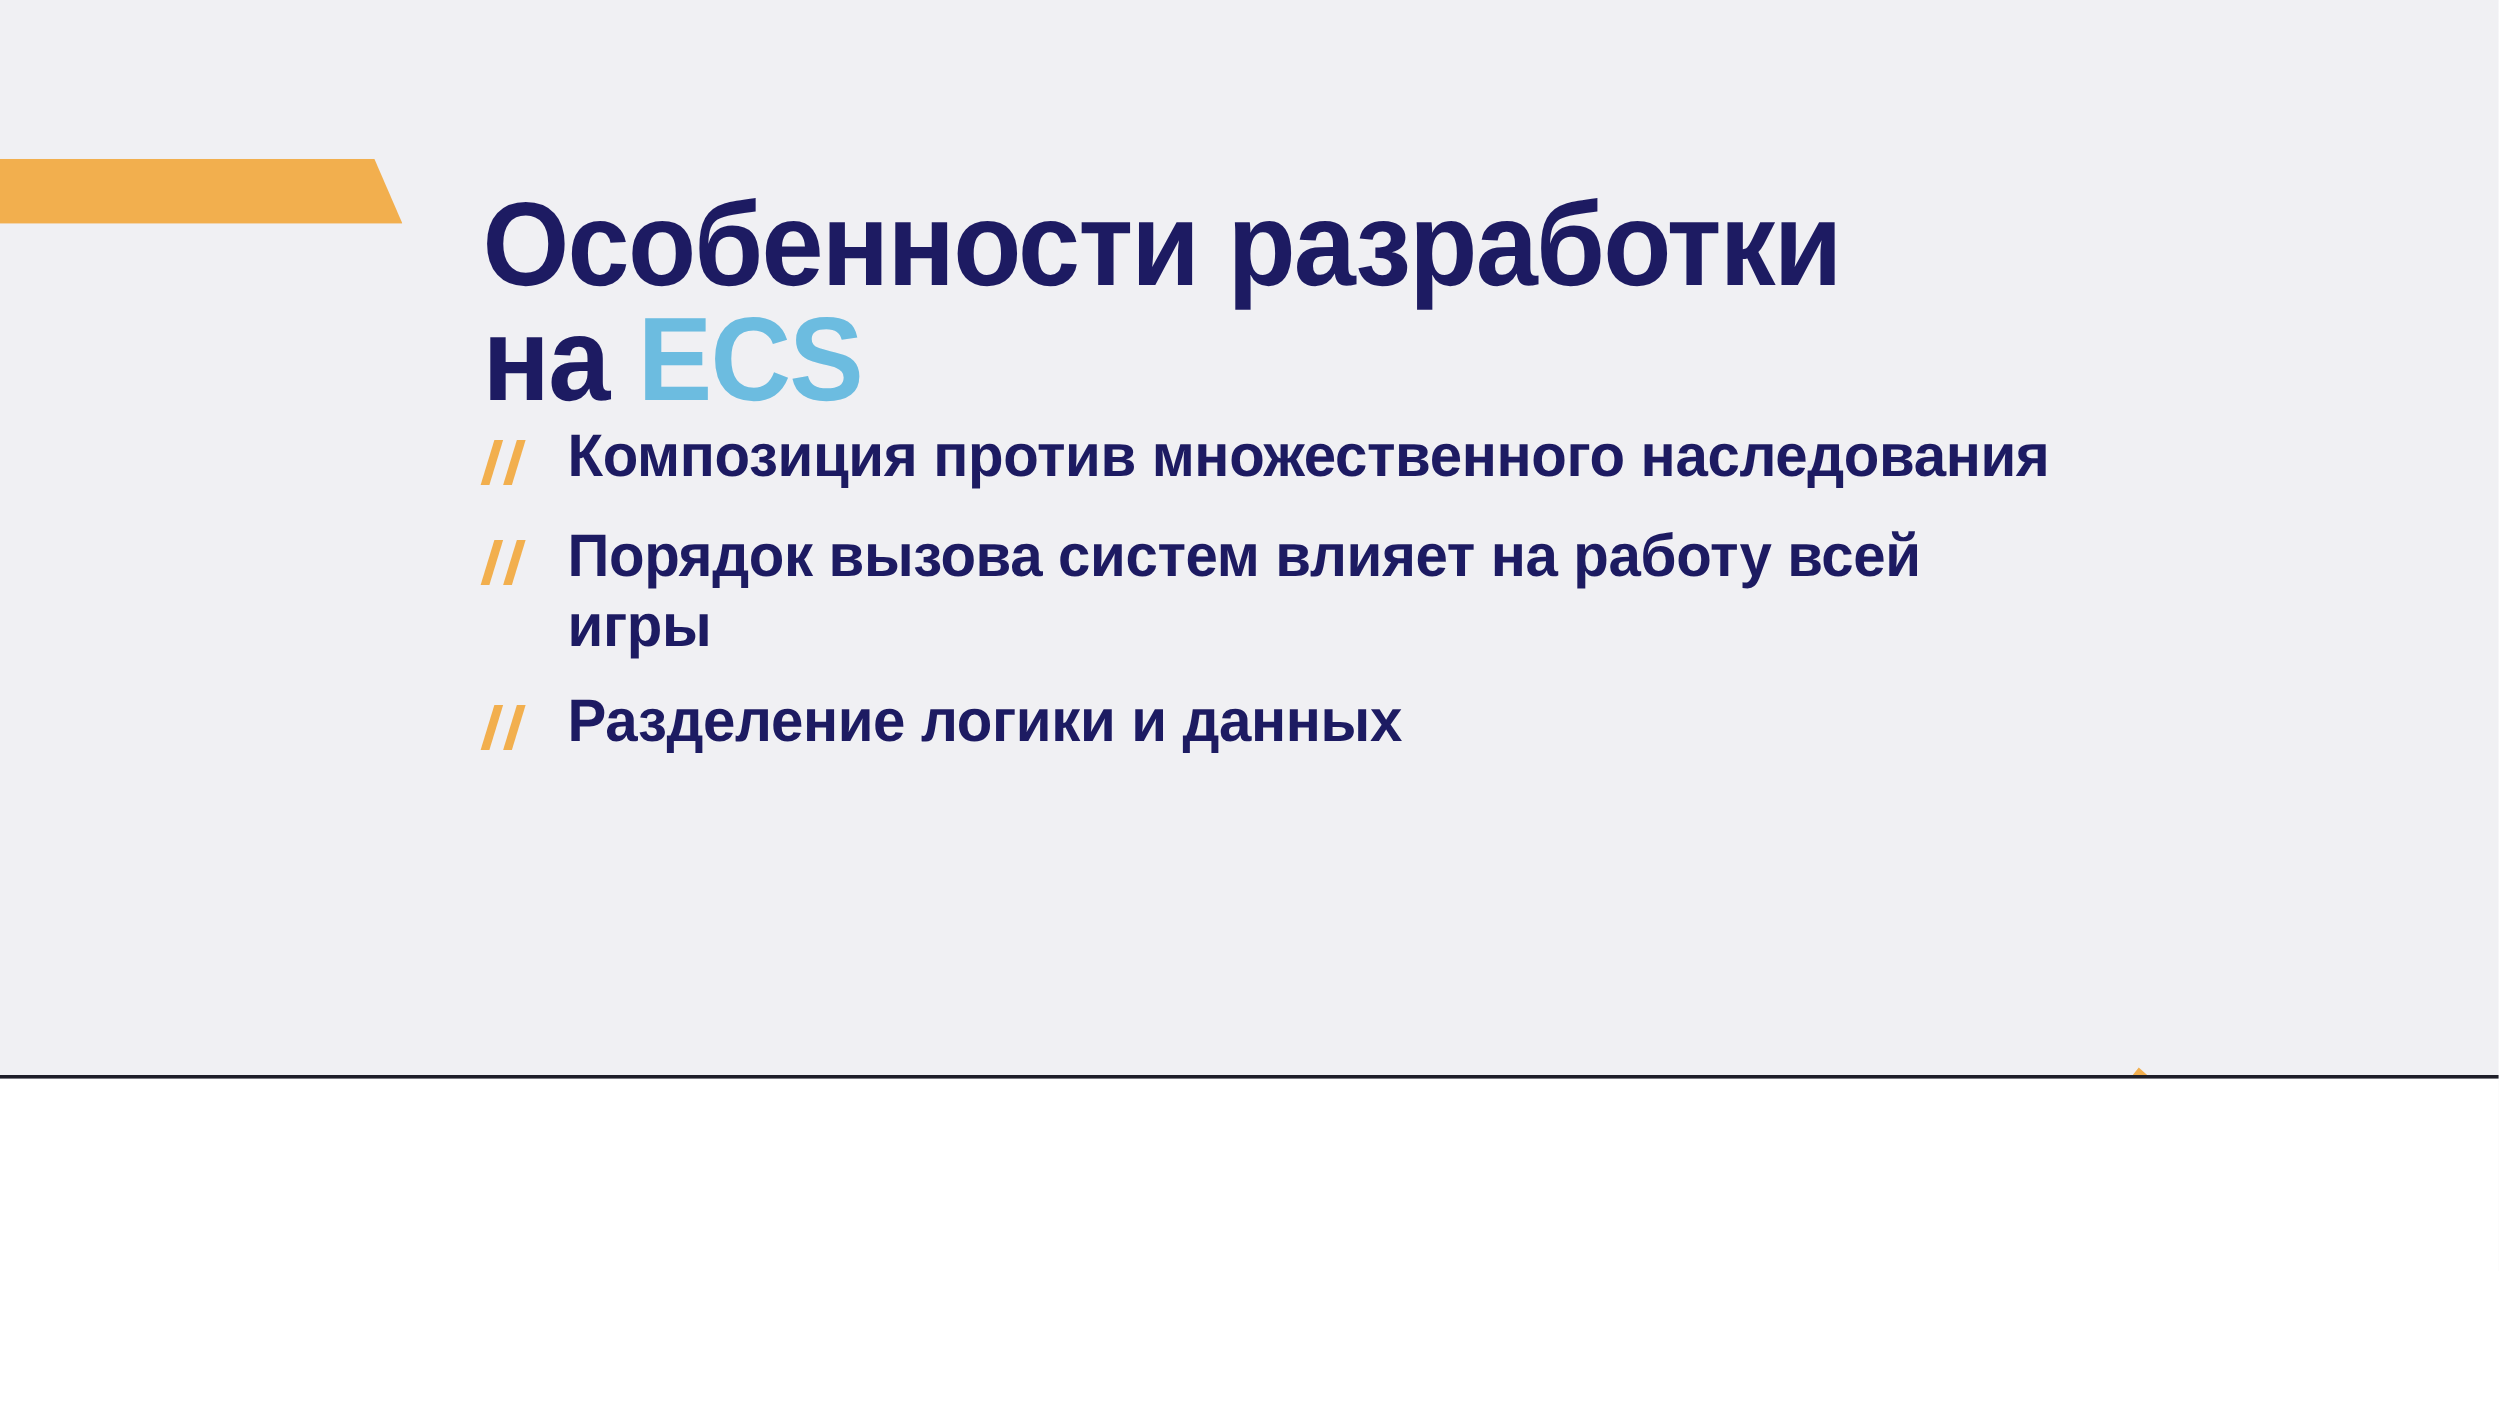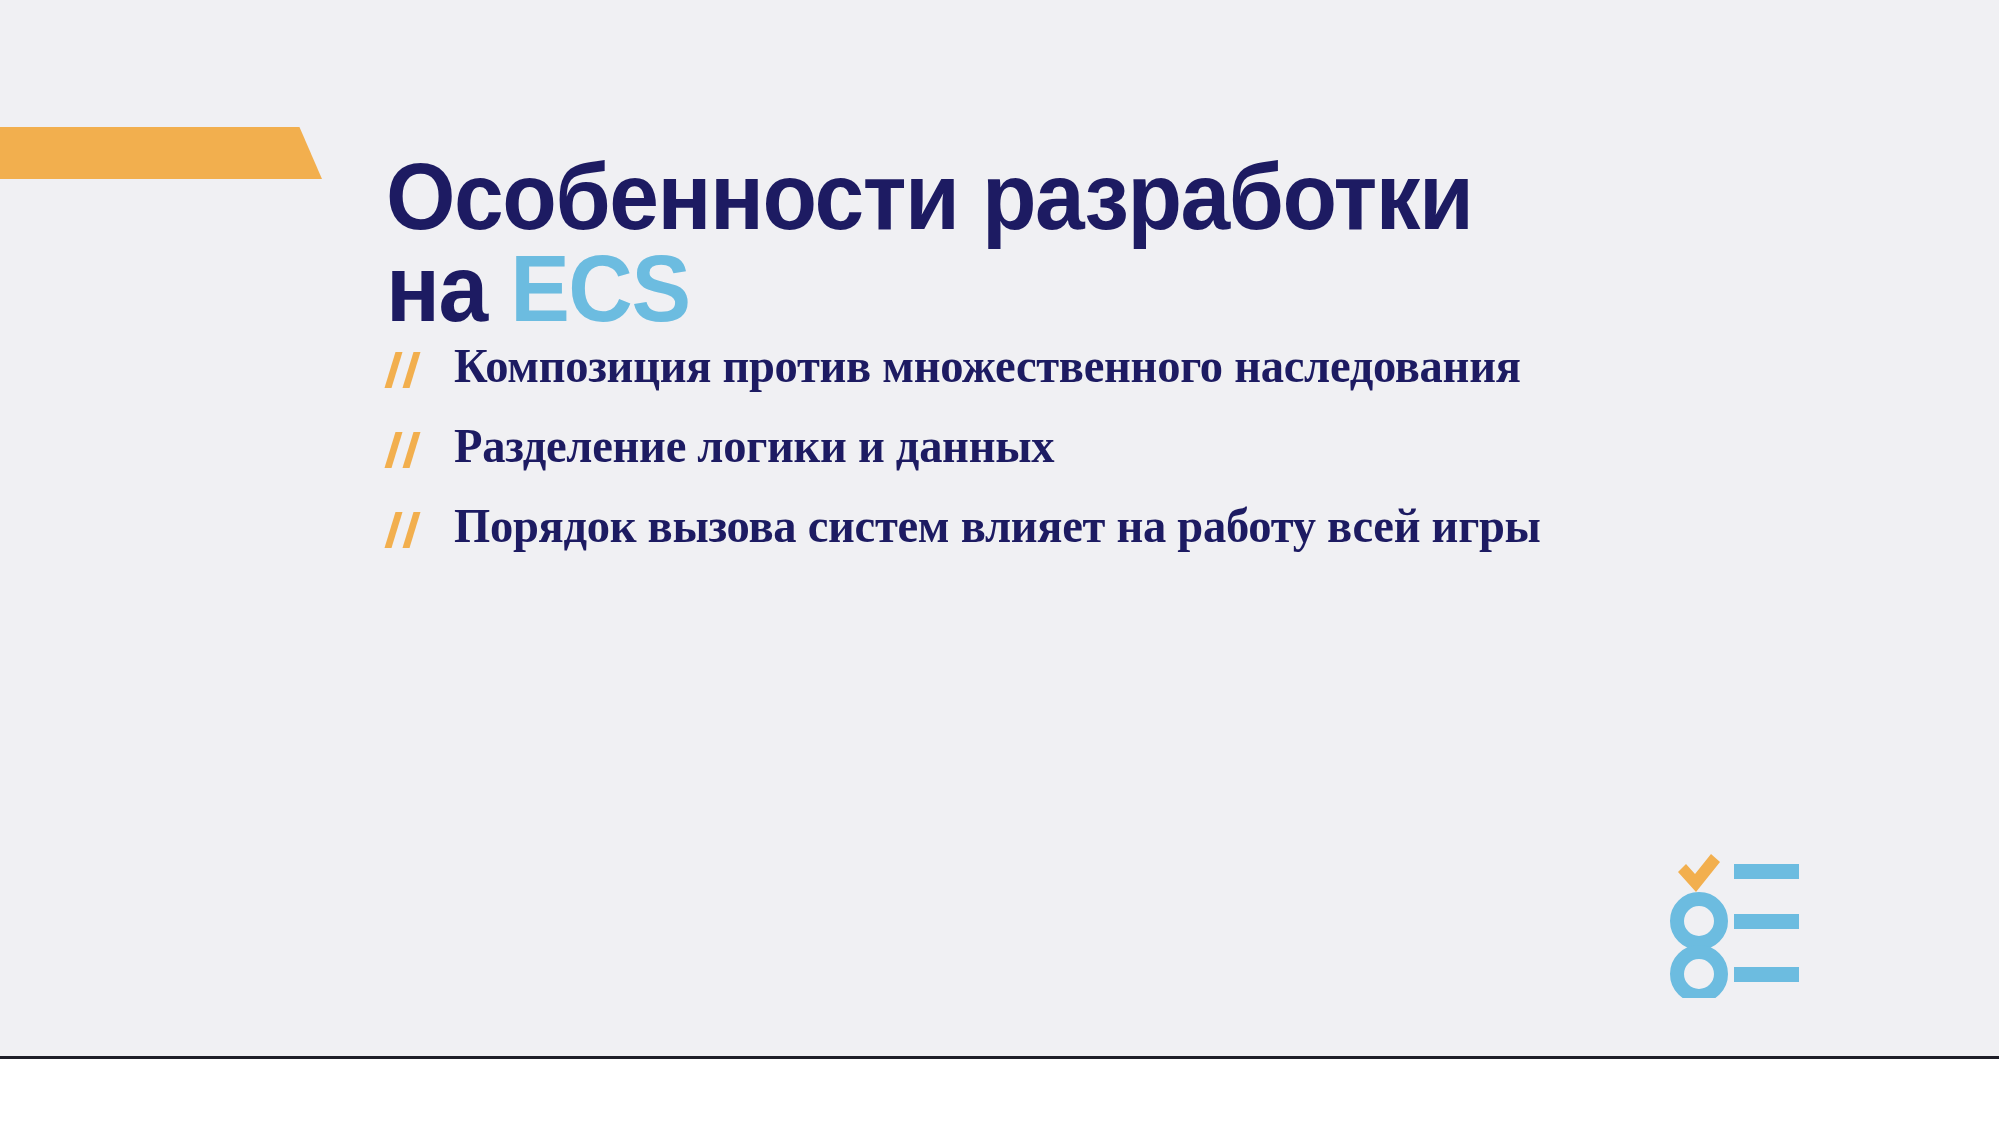--- a/index.html
+++ b/index.html
@@ -4,21 +4,21 @@
 <title>Особенности разработки на ECS</title>
 <style>
   html, body {
     margin: 0;
     padding: 0;
     background: #ffffff;
   }
   .slide {
     position: relative;
     width: 1999px;
-    height: 1059px;
+    height: 863px;
     background: #f0f0f3;
     overflow: hidden;
     font-family: "Liberation Sans", "DejaVu Sans", sans-serif;
     box-sizing: border-box;
     border-bottom: 3px solid #1e1e28;
   }
 
   
   .accent-bar {
     position: absolute;
@@ -54,21 +54,20 @@
   .bullets {
     position: absolute;
     left: 386px;
     top: 338px;
     width: 1300px;
   }
   .bullet-row {
     display: flex;
     align-items: flex-start;
     margin-bottom: 20px;
-    font-family: Liberation Serif, serif;
   }
   .bullet-marker {
     flex: 0 0 auto;
     width: 68px;
     height: 50px;
     position: relative;
     margin-top: 10px;
   }
   .bullet-marker i {
     position: absolute;
@@ -125,29 +124,29 @@
           <i class="s2"></i>
         </span>
       <div class="bullet-text"><span>Композиция против множественного наследования</span></div>
     </div>
 
     <div class="bullet-row">
       <span class="bullet-marker">
           <i class="s1"></i>
           <i class="s2"></i>
         </span>
-      <div class="bullet-text"><span>Разделение логики и данных</span></div>
+      <div class="bullet-text"><span>Порядок вызова систем влияет на работу всей игры</span></div>
     </div>
 
     <div class="bullet-row">
       <span class="bullet-marker">
           <i class="s1"></i>
           <i class="s2"></i>
         </span>
-      <div class="bullet-text"><span>Порядок вызова систем влияет на работу всей игры</span></div>
+      <div class="bullet-text"><span>Разделение логики и данных</span></div>
     </div>
 
 
   </div>
 
   <div class="checklist-deco">
     <svg width="176" height="152" viewBox="0 0 176 152" xmlns="http://www.w3.org/2000/svg" aria-hidden="true">
 
       <g>
         <path d="M14 26 L22 18 L31 28 L47 8 L56 16 L32 46 Z" fill="#f2af4e"></path>

